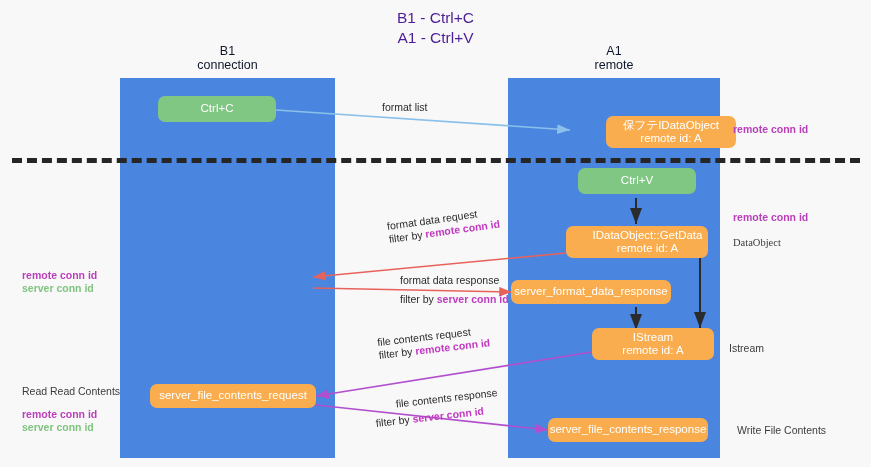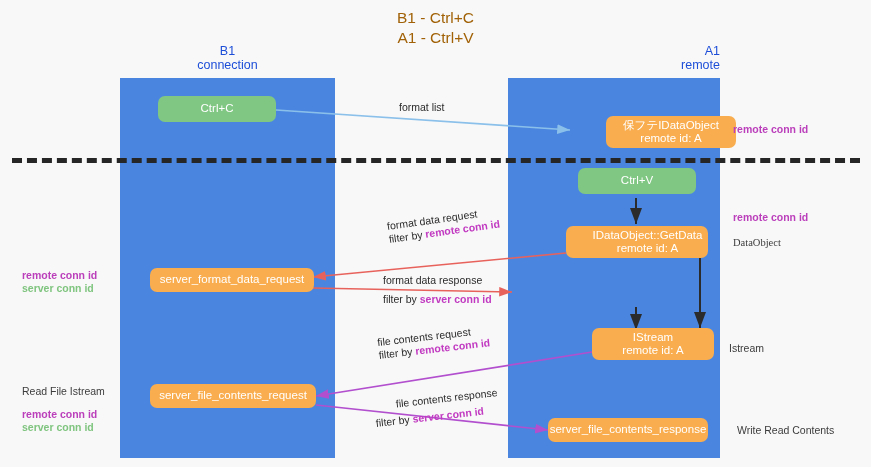--- a/index.html
+++ b/index.html
@@ -19,32 +19,32 @@
     position: absolute;
     background: #4a86e0;
   }
   #lane-b1 { left: 120px; top: 78px; width: 215px; height: 380px; }
   #lane-a1 { left: 508px; top: 78px; width: 212px; height: 380px; }
 
   .lane-header {
     position: absolute;
     text-align: center;
     font-size: 12.5px;
-    color: #1d4ed8;
+    color: #0f172a;
     line-height: 14px;
   }
   #header-b1 { left: 120px; top: 44px; width: 215px; }
-  #header-a1 { left: 508px; top: 44px; width: 212px; text-align: right; }
+  #header-a1 { left: 508px; top: 44px; width: 212px; }
 
   #title {
     position: absolute;
     left: 0; top: 8px; width: 871px;
     text-align: center;
     font-size: 15.5px;
-    color: #a16207;
+    color: #4c1d95;
     line-height: 20px;
   }
 
   .node {
     position: absolute;
     box-sizing: border-box;
     display: flex;
     flex-direction: column;
     align-items: center;
     justify-content: center;
@@ -154,38 +154,38 @@
   <div class="node orange" style="left:570px; top:116px; width:130px; height:32px; white-space:pre-line;margin-left:36px;">保フテIDataObject
 remote id: A</div>
 
   <div class="sep"></div>
 
   <div class="node green" style="left:578px; top:168px; width:118px; height:26px;">Ctrl+V</div>
 
   <div class="node orange" style="left:566px; top:226px; width:142px; height:32px; white-space:pre-line;padding-left:21px;">IDataObject::GetData
 remote id: A</div>
 
-  <div class="node orange" style="left:150px; top:268px; width:164px; height:24px;">server_format_data_request</div>
-
+
+  <div class="node orange" style="left:511px; top:280px; width:160px; height:24px;">server_format_data_response</div>
 
   <div class="node orange" style="left:592px; top:328px; width:122px; height:32px; white-space:pre-line;">IStream
 remote id: A</div>
 
   <div class="node orange" style="left:548px; top:418px; width:160px; height:24px;">server_file_contents_response</div>
 
   <div class="node orange" style="left:150px; top:384px; width:166px; height:24px;">server_file_contents_request</div>
 
-  <div class="edge-label" style="left:399px; top:101px;"><span>format list</span></div>
+  <div class="edge-label" style="left:382px; top:101px;"><span>format list</span></div>
 
   <div class="edge-label rot-neg" style="left:388px; top:220px;">
     <div>format data request</div>
     <div><span>filter by </span><span class="purple">remote conn id</span></div>
   </div>
 
-  <div class="edge-label" style="left:383px; top:274px;">
+  <div class="edge-label" style="left:400px; top:274px;">
     <div>format data response</div>
     <div style="margin-top:6px;"><span>filter by </span><span class="purple">server conn id</span></div>
   </div>
 
   <div class="edge-label rot-neg6" style="left:378px; top:336px;">
     <div>file contents request</div>
     <div><span>filter by </span><span class="purple">remote conn id</span></div>
   </div>
 
   <div class="edge-label rot-neg6" style="left:375px; top:400px;">
@@ -194,25 +194,25 @@
   </div>
 
   <div class="side-label purple" style="left:733px; top:123px;">remote conn id</div>
 
   <div class="side-label purple" style="left:733px; top:211px;">remote conn id</div>
 
   <div class="side-label plain" style="left:733px; top:236px;font-family:Liberation Serif, serif;">DataObject</div>
 
   <div class="side-label plain" style="left:729px; top:342px;">Istream</div>
 
-  <div class="side-label plain" style="left:737px; top:424px;">Write Read Contents</div>
+  <div class="side-label plain" style="left:737px; top:424px;">Write File Contents</div>
 
   <div class="side-label purple" style="left:22px; top:269px;">remote conn id</div>
 
   <div class="side-label greenc" style="left:22px; top:282px;">server conn id</div>
 
-  <div class="side-label plain" style="left:22px; top:385px;">Read File Istream</div>
+  <div class="side-label plain" style="left:22px; top:385px;">Read Read Contents</div>
 
   <div class="side-label purple" style="left:22px; top:408px;">remote conn id</div>
 
   <div class="side-label greenc" style="left:22px; top:421px;">server conn id</div>
 
 </div>
 
 </body></html>

